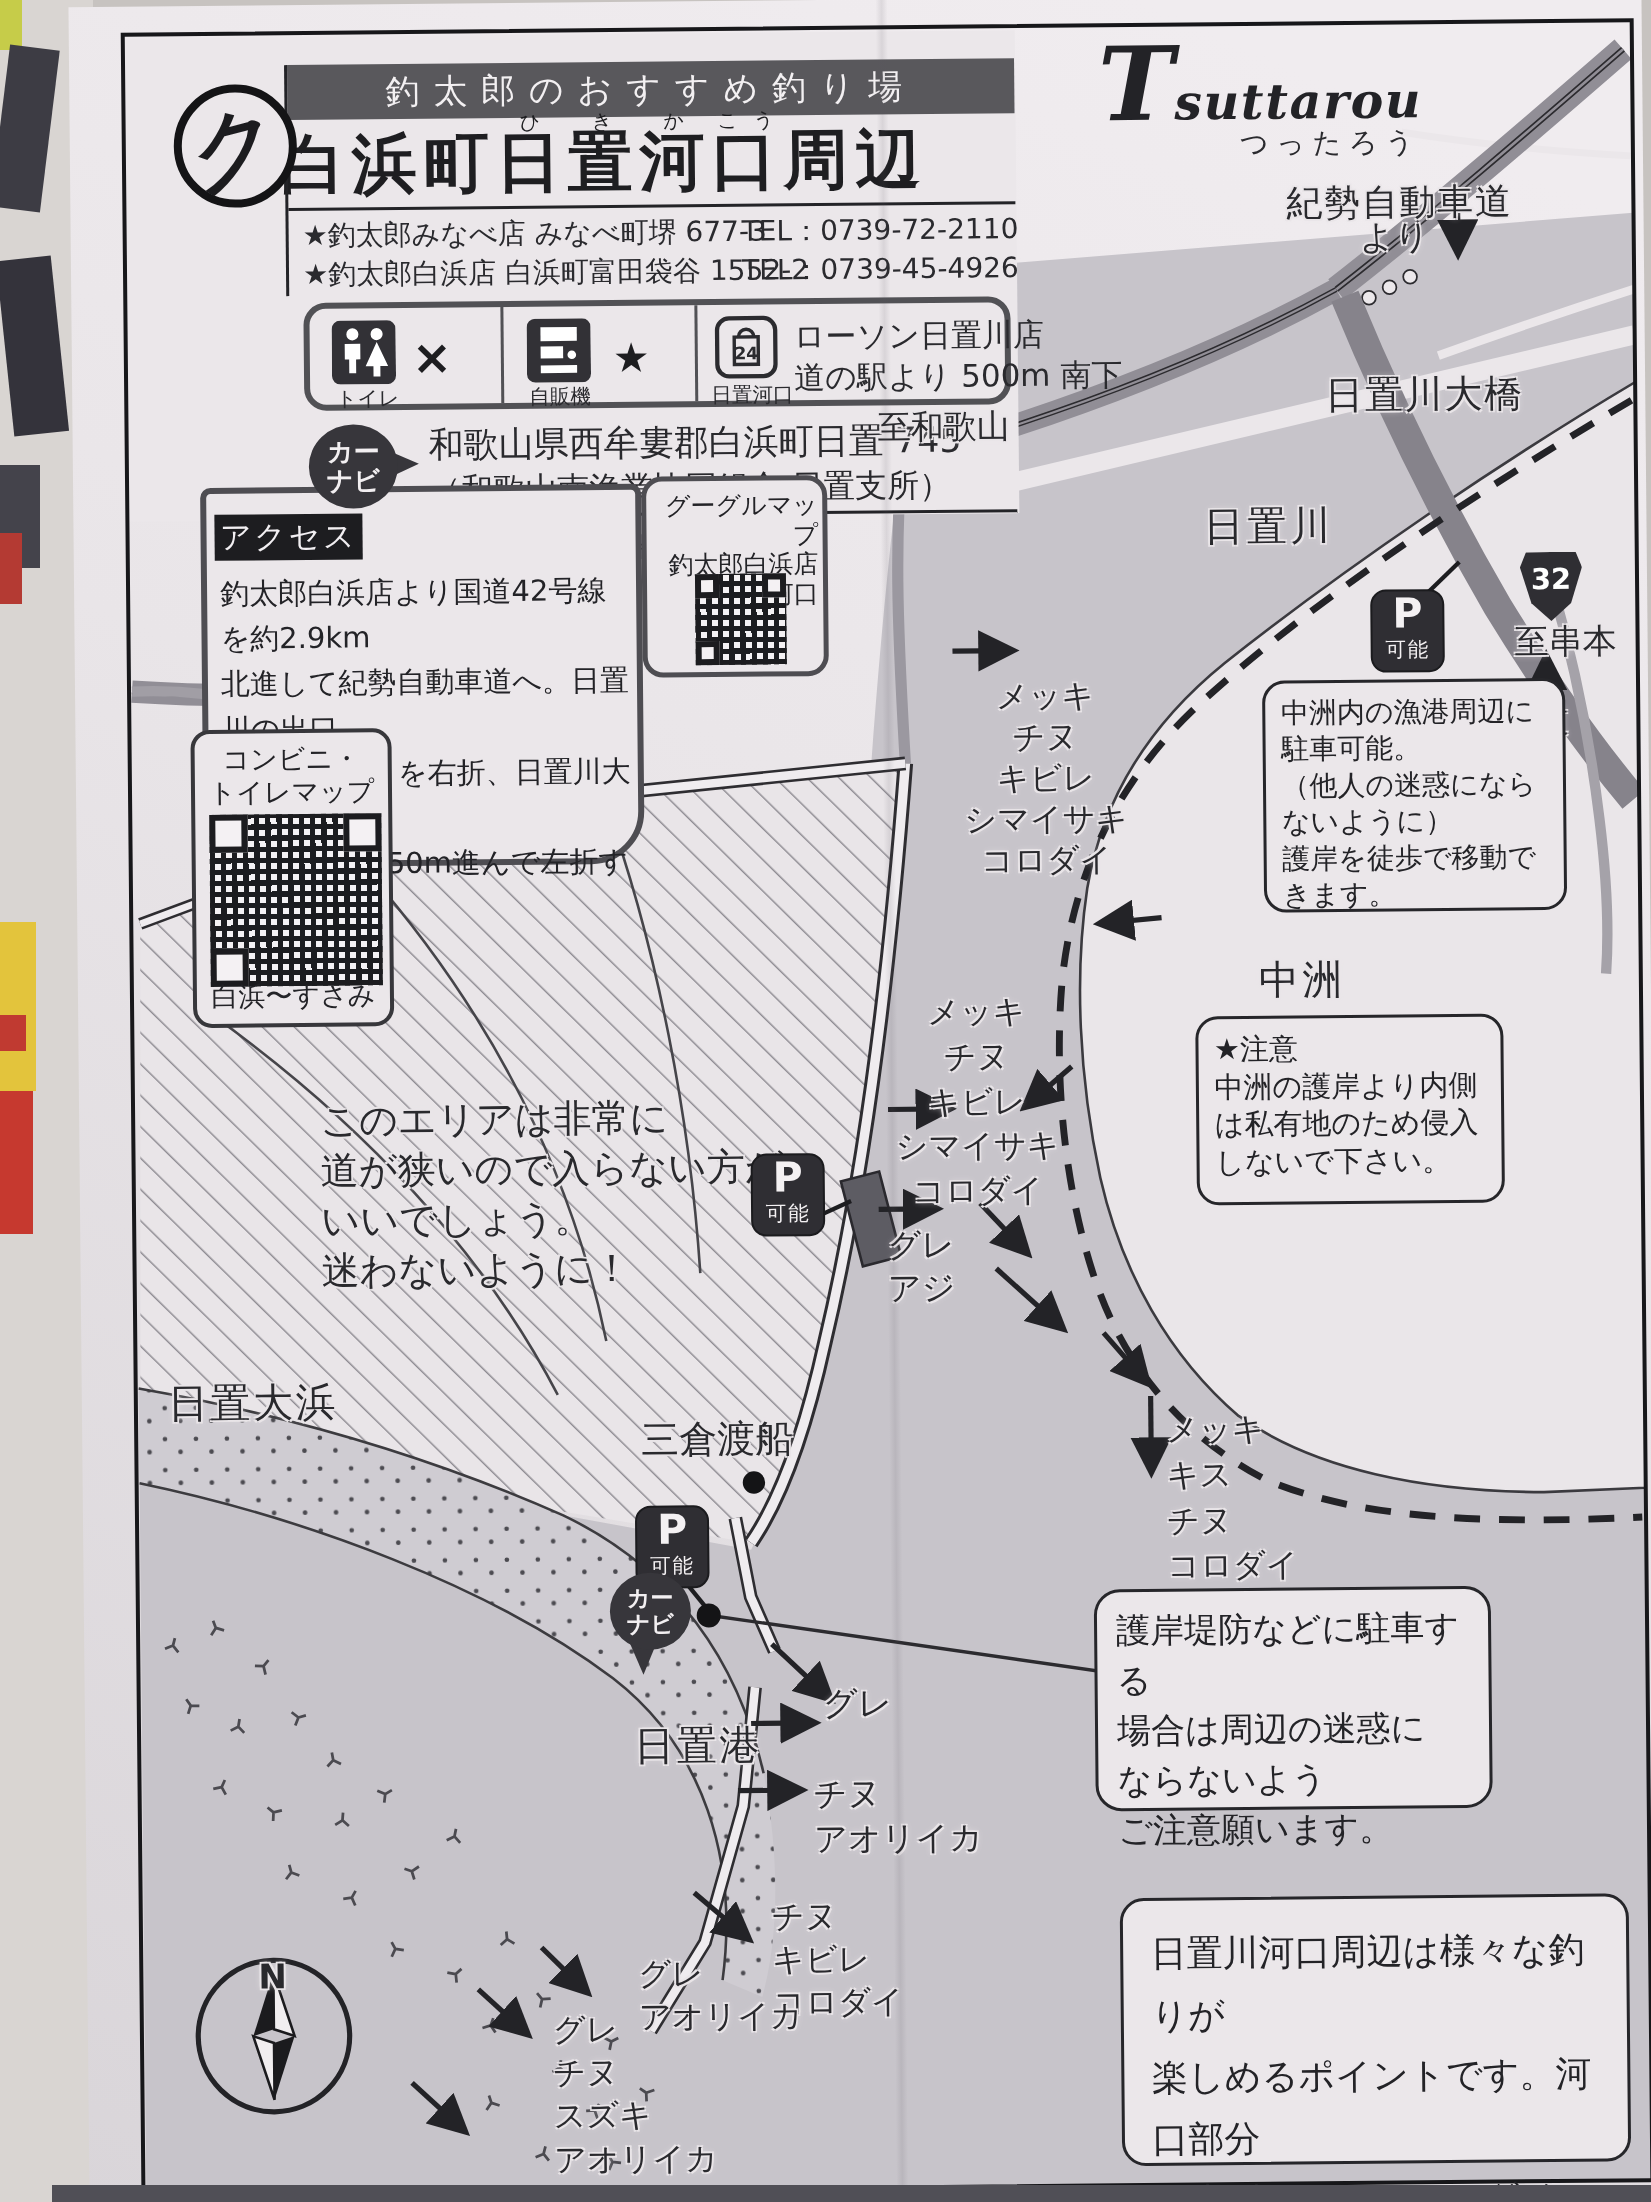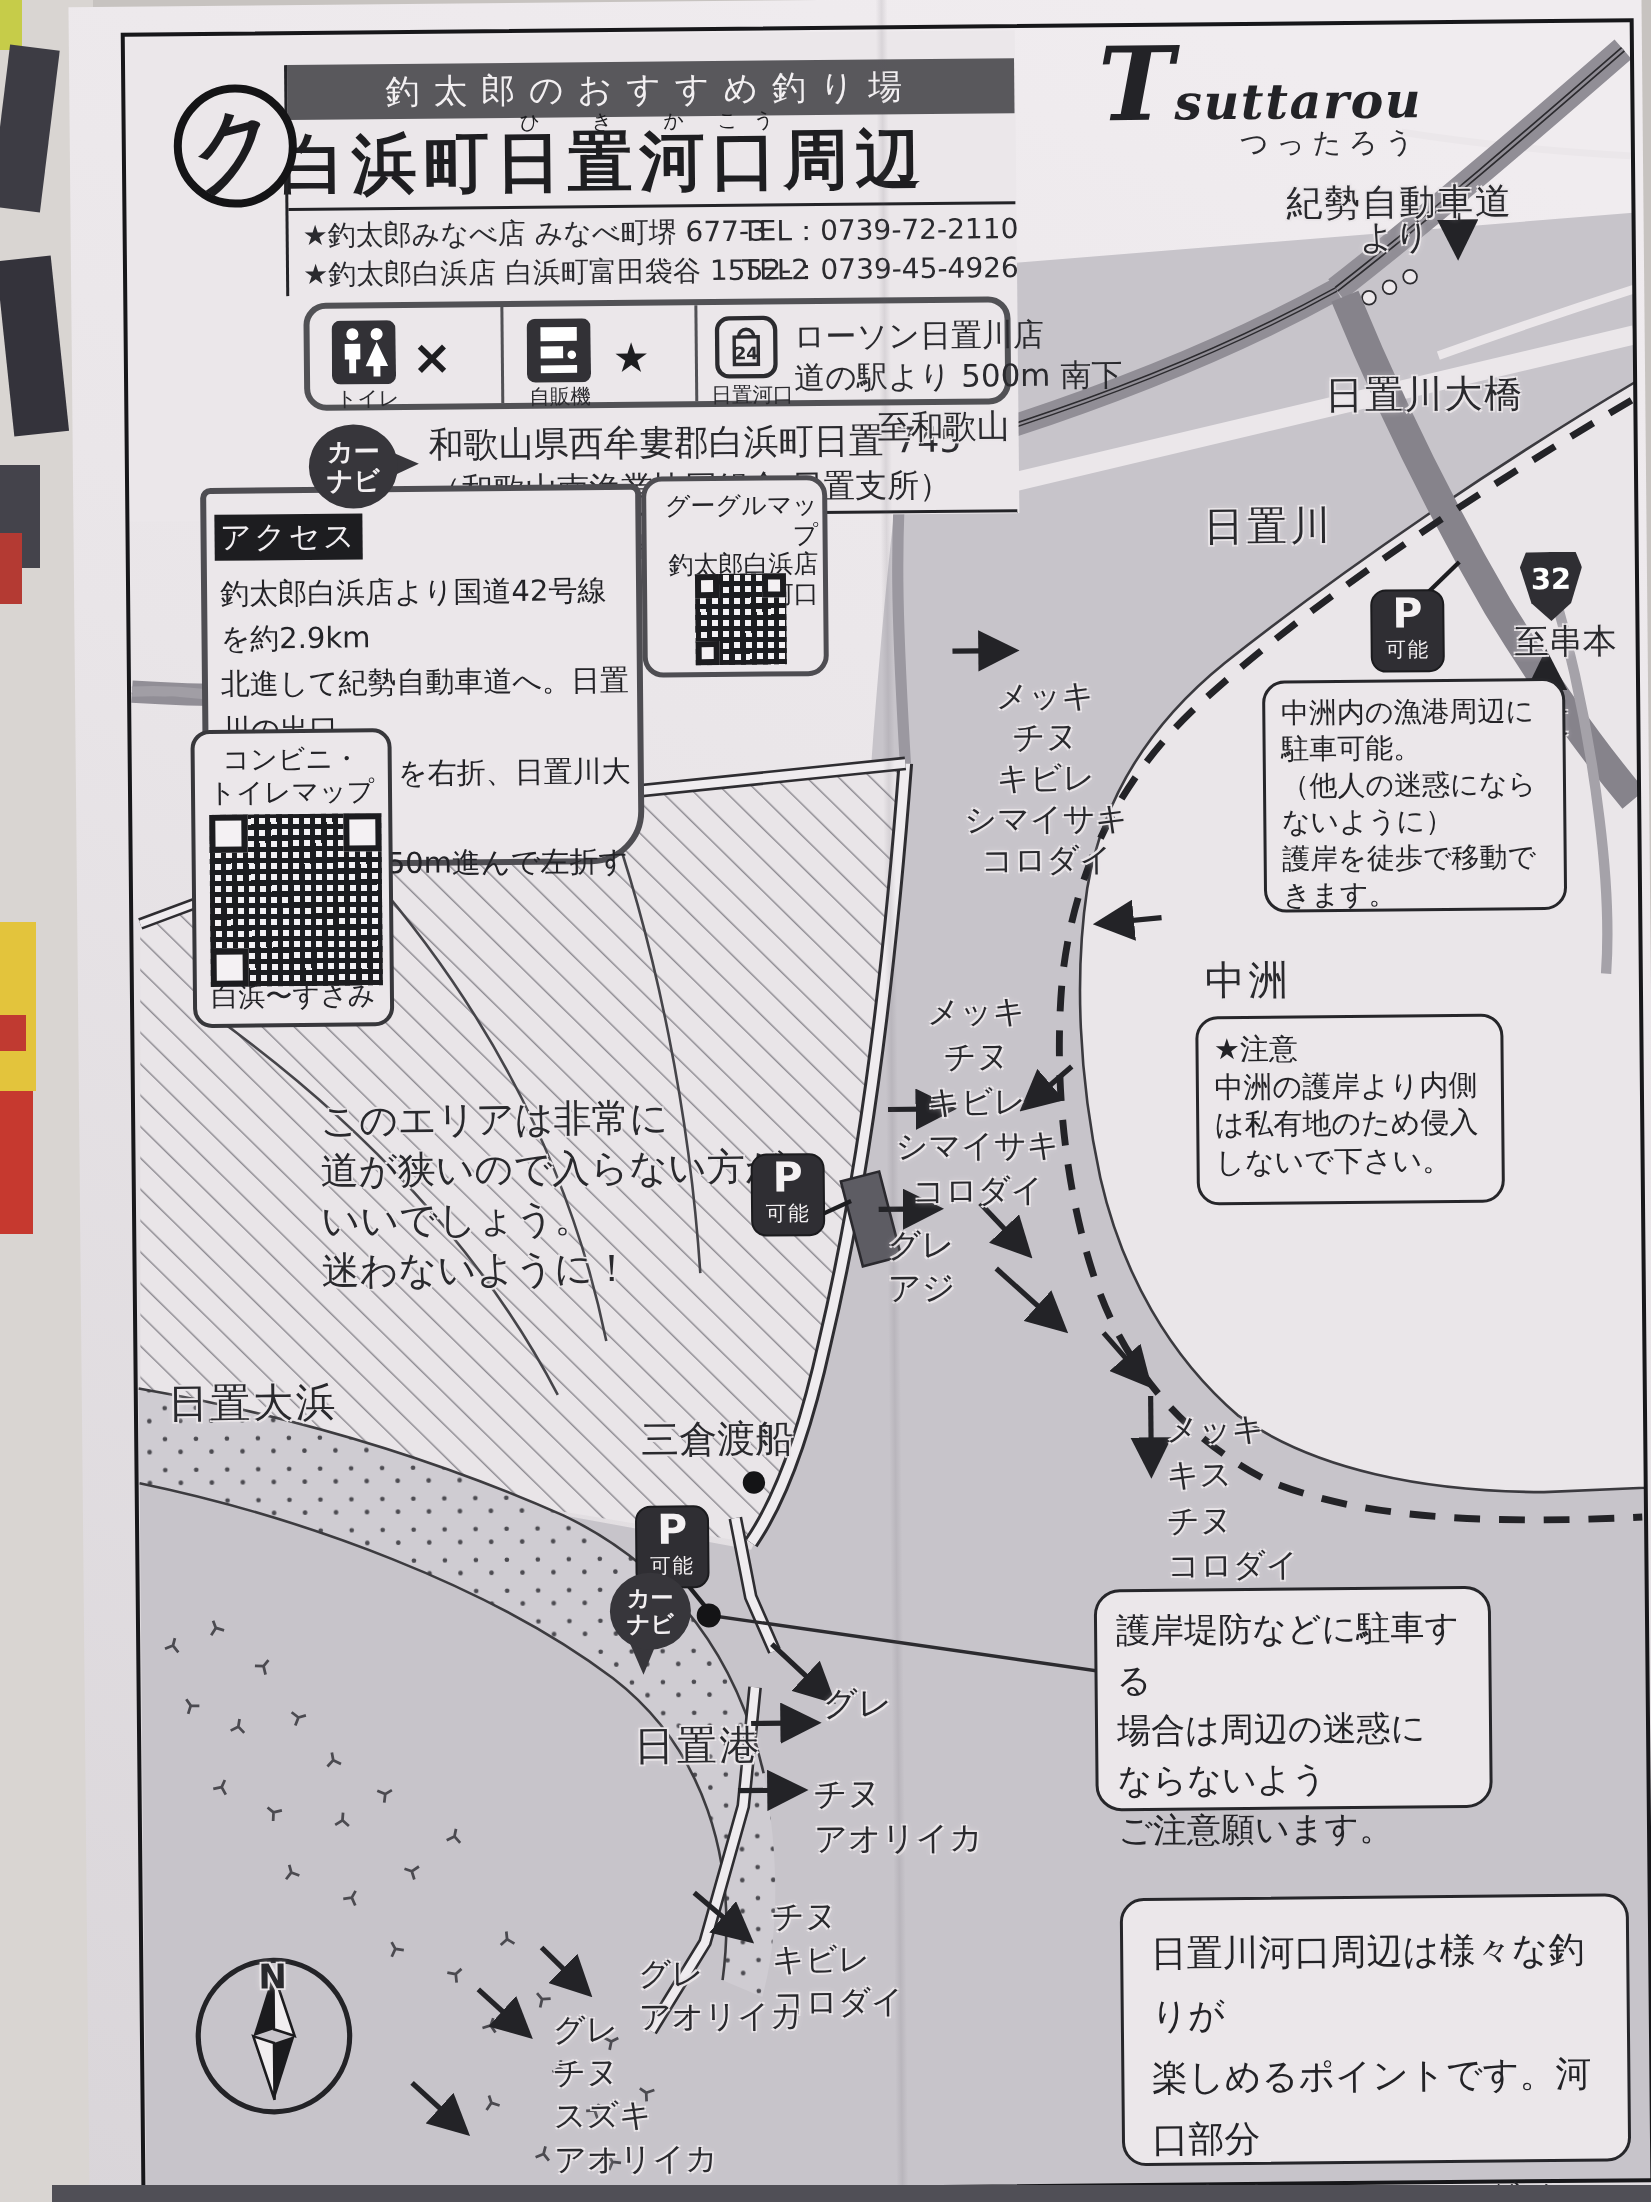--- a/index.html
+++ b/index.html
@@ -347,21 +347,21 @@
       <div class="c">白浜〜すさみ</div>
     </div>
 
     <div class="lbl halo" style="left:1295px;top:184px;font-size:36px;letter-spacing:1.7px;">紀勢自動車道</div>
     <div class="lbl halo" style="left:1368px;top:220px;font-size:34px;">より</div>
     <div class="lbl halo" style="left:884px;top:406px;font-size:33px;">至和歌山</div>
     <div class="lbl halo" style="left:1332px;top:375px;font-size:38px;letter-spacing:1.7px;">日置川大橋</div>
     <div class="lbl halo" style="left:1209px;top:503px;font-size:40px;letter-spacing:3.4px;">日置川</div>
     <div class="lbl halo" style="left:1519px;top:626px;font-size:34px;">至串本</div>
     <div class="lbl halo" style="left:1507px;top:706px;font-size:33px;">旧道</div>
-    <div class="lbl halo" style="left:1206px;top:957px;font-size:40px;letter-spacing:3.4px;">中洲</div>
+    <div class="lbl halo" style="left:1260px;top:957px;font-size:40px;letter-spacing:3.4px;">中洲</div>
     <div class="lbl halo" style="left:165px;top:1370px;font-size:40px;letter-spacing:2.6px;">日置大浜</div>
     <div class="lbl halo" style="left:638px;top:1413px;font-size:38px;">三倉渡船</div>
     <div class="lbl halo" style="left:628px;top:1717px;font-size:40px;letter-spacing:2.6px;">日置港</div>
     <div class="lbl halo" style="left:250px;top:1951px;font-size:34px;font-weight:600;">N</div>
 
     <div class="shield"><span>32</span></div>
 
     <div class="pbadge" style="left:1375px;top:595px;">
       <div class="p">P</div>
       <div class="ok">可能</div>

